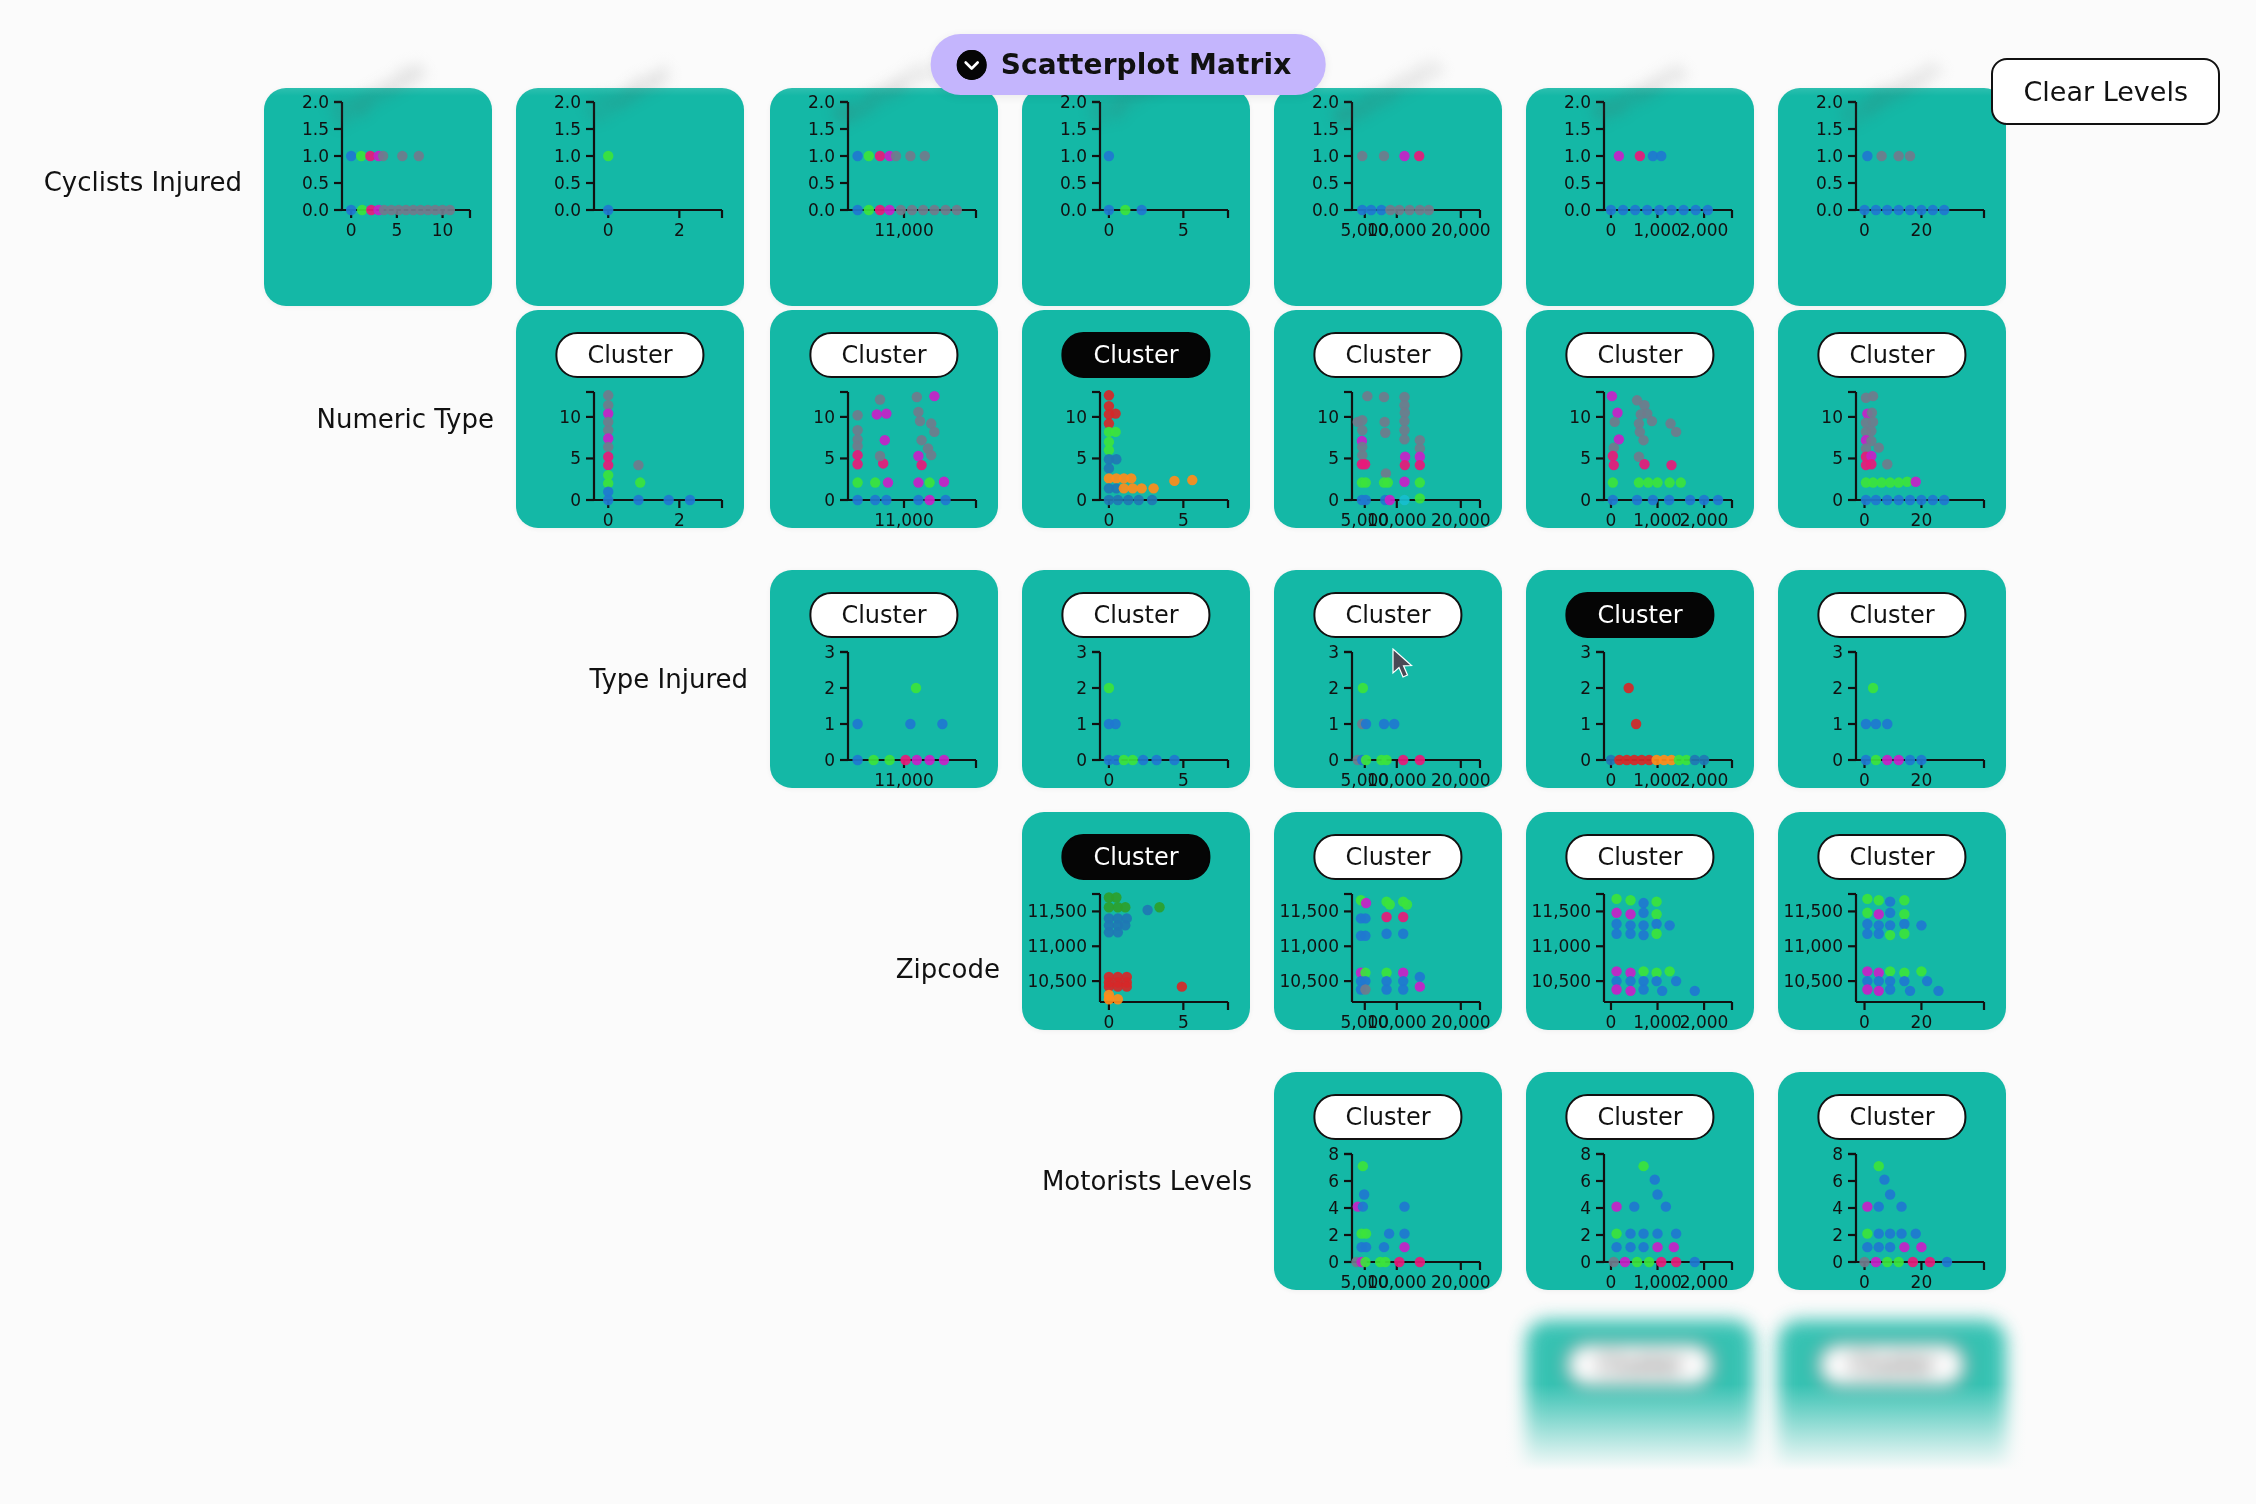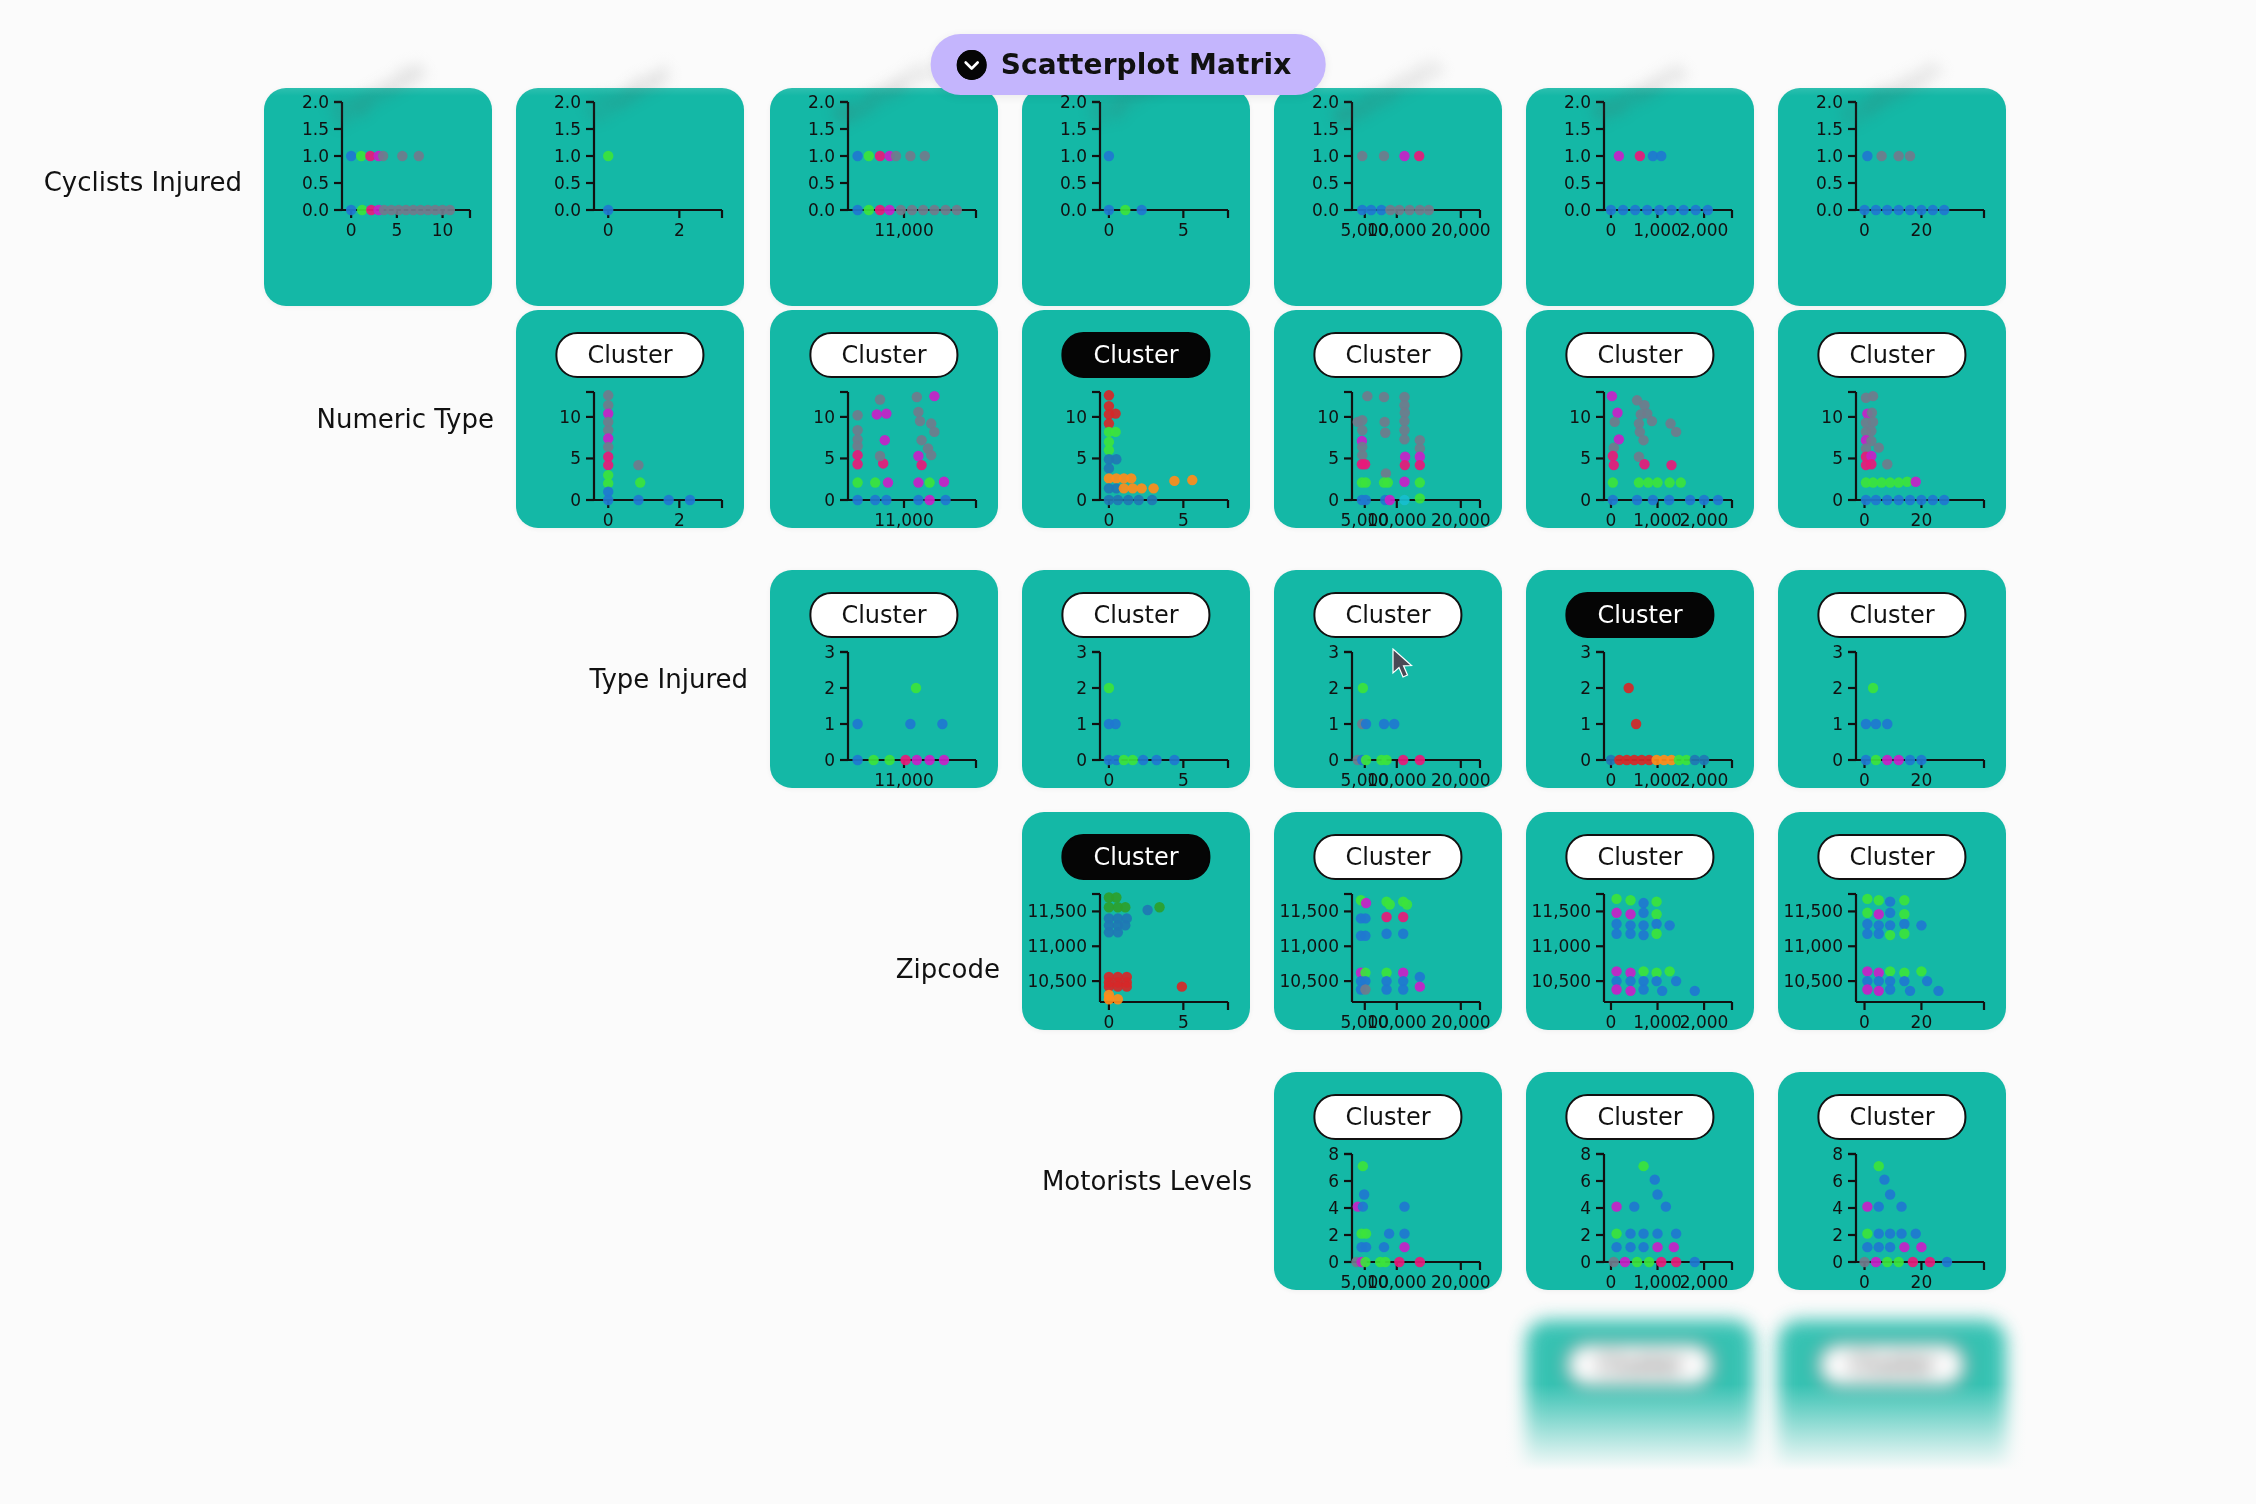--- a/index.html
+++ b/index.html
@@ -1260,15 +1260,16 @@
   <div class="title-pill">
     <span class="circ-icon">
       <svg width="30" height="30" viewBox="0 0 30 30">
         <circle cx="15" cy="15" r="15" fill="#050505"></circle>
         <path d="M9 12.5 L15 18.5 L21 12.5" stroke="#ffffff" stroke-width="2.6" fill="none" stroke-linecap="round" stroke-linejoin="round"></path>
       </svg>
     </span>
     <span class="label">Scatterplot Matrix</span>
   </div>
 
+  <button class="clear-levels">Clear Levels</button>
 
 
 </div>
 
 </body></html>

